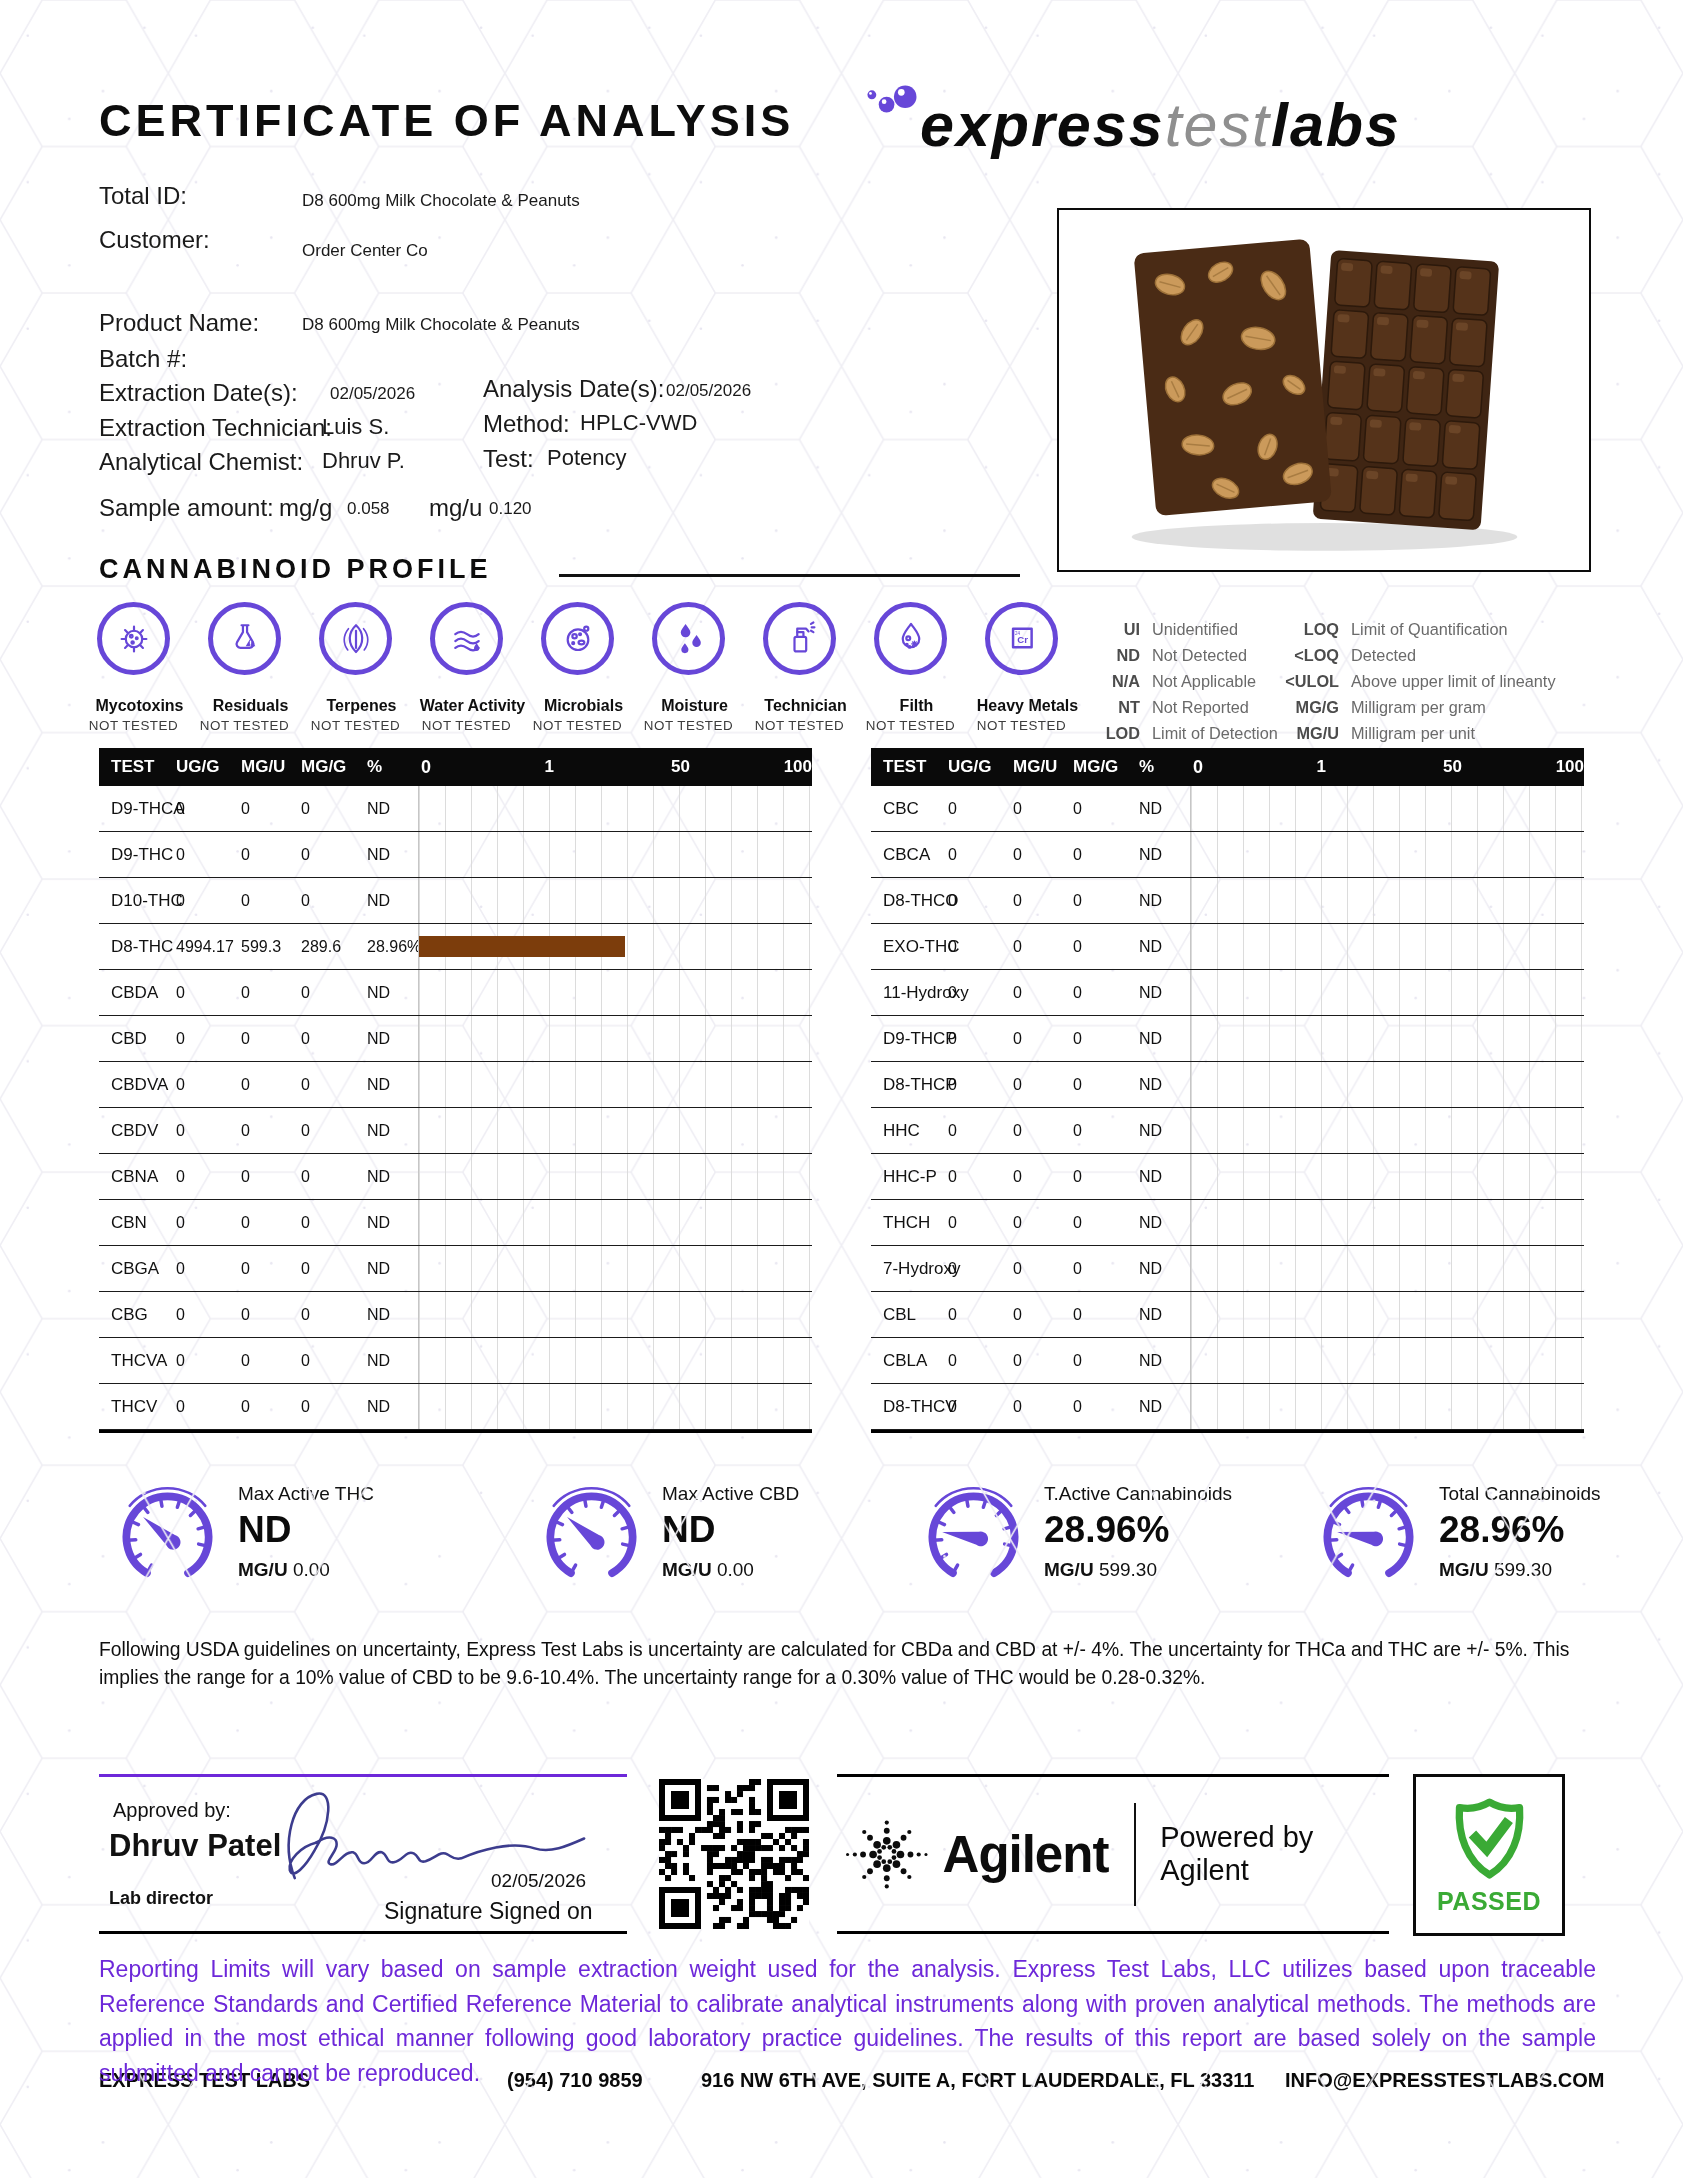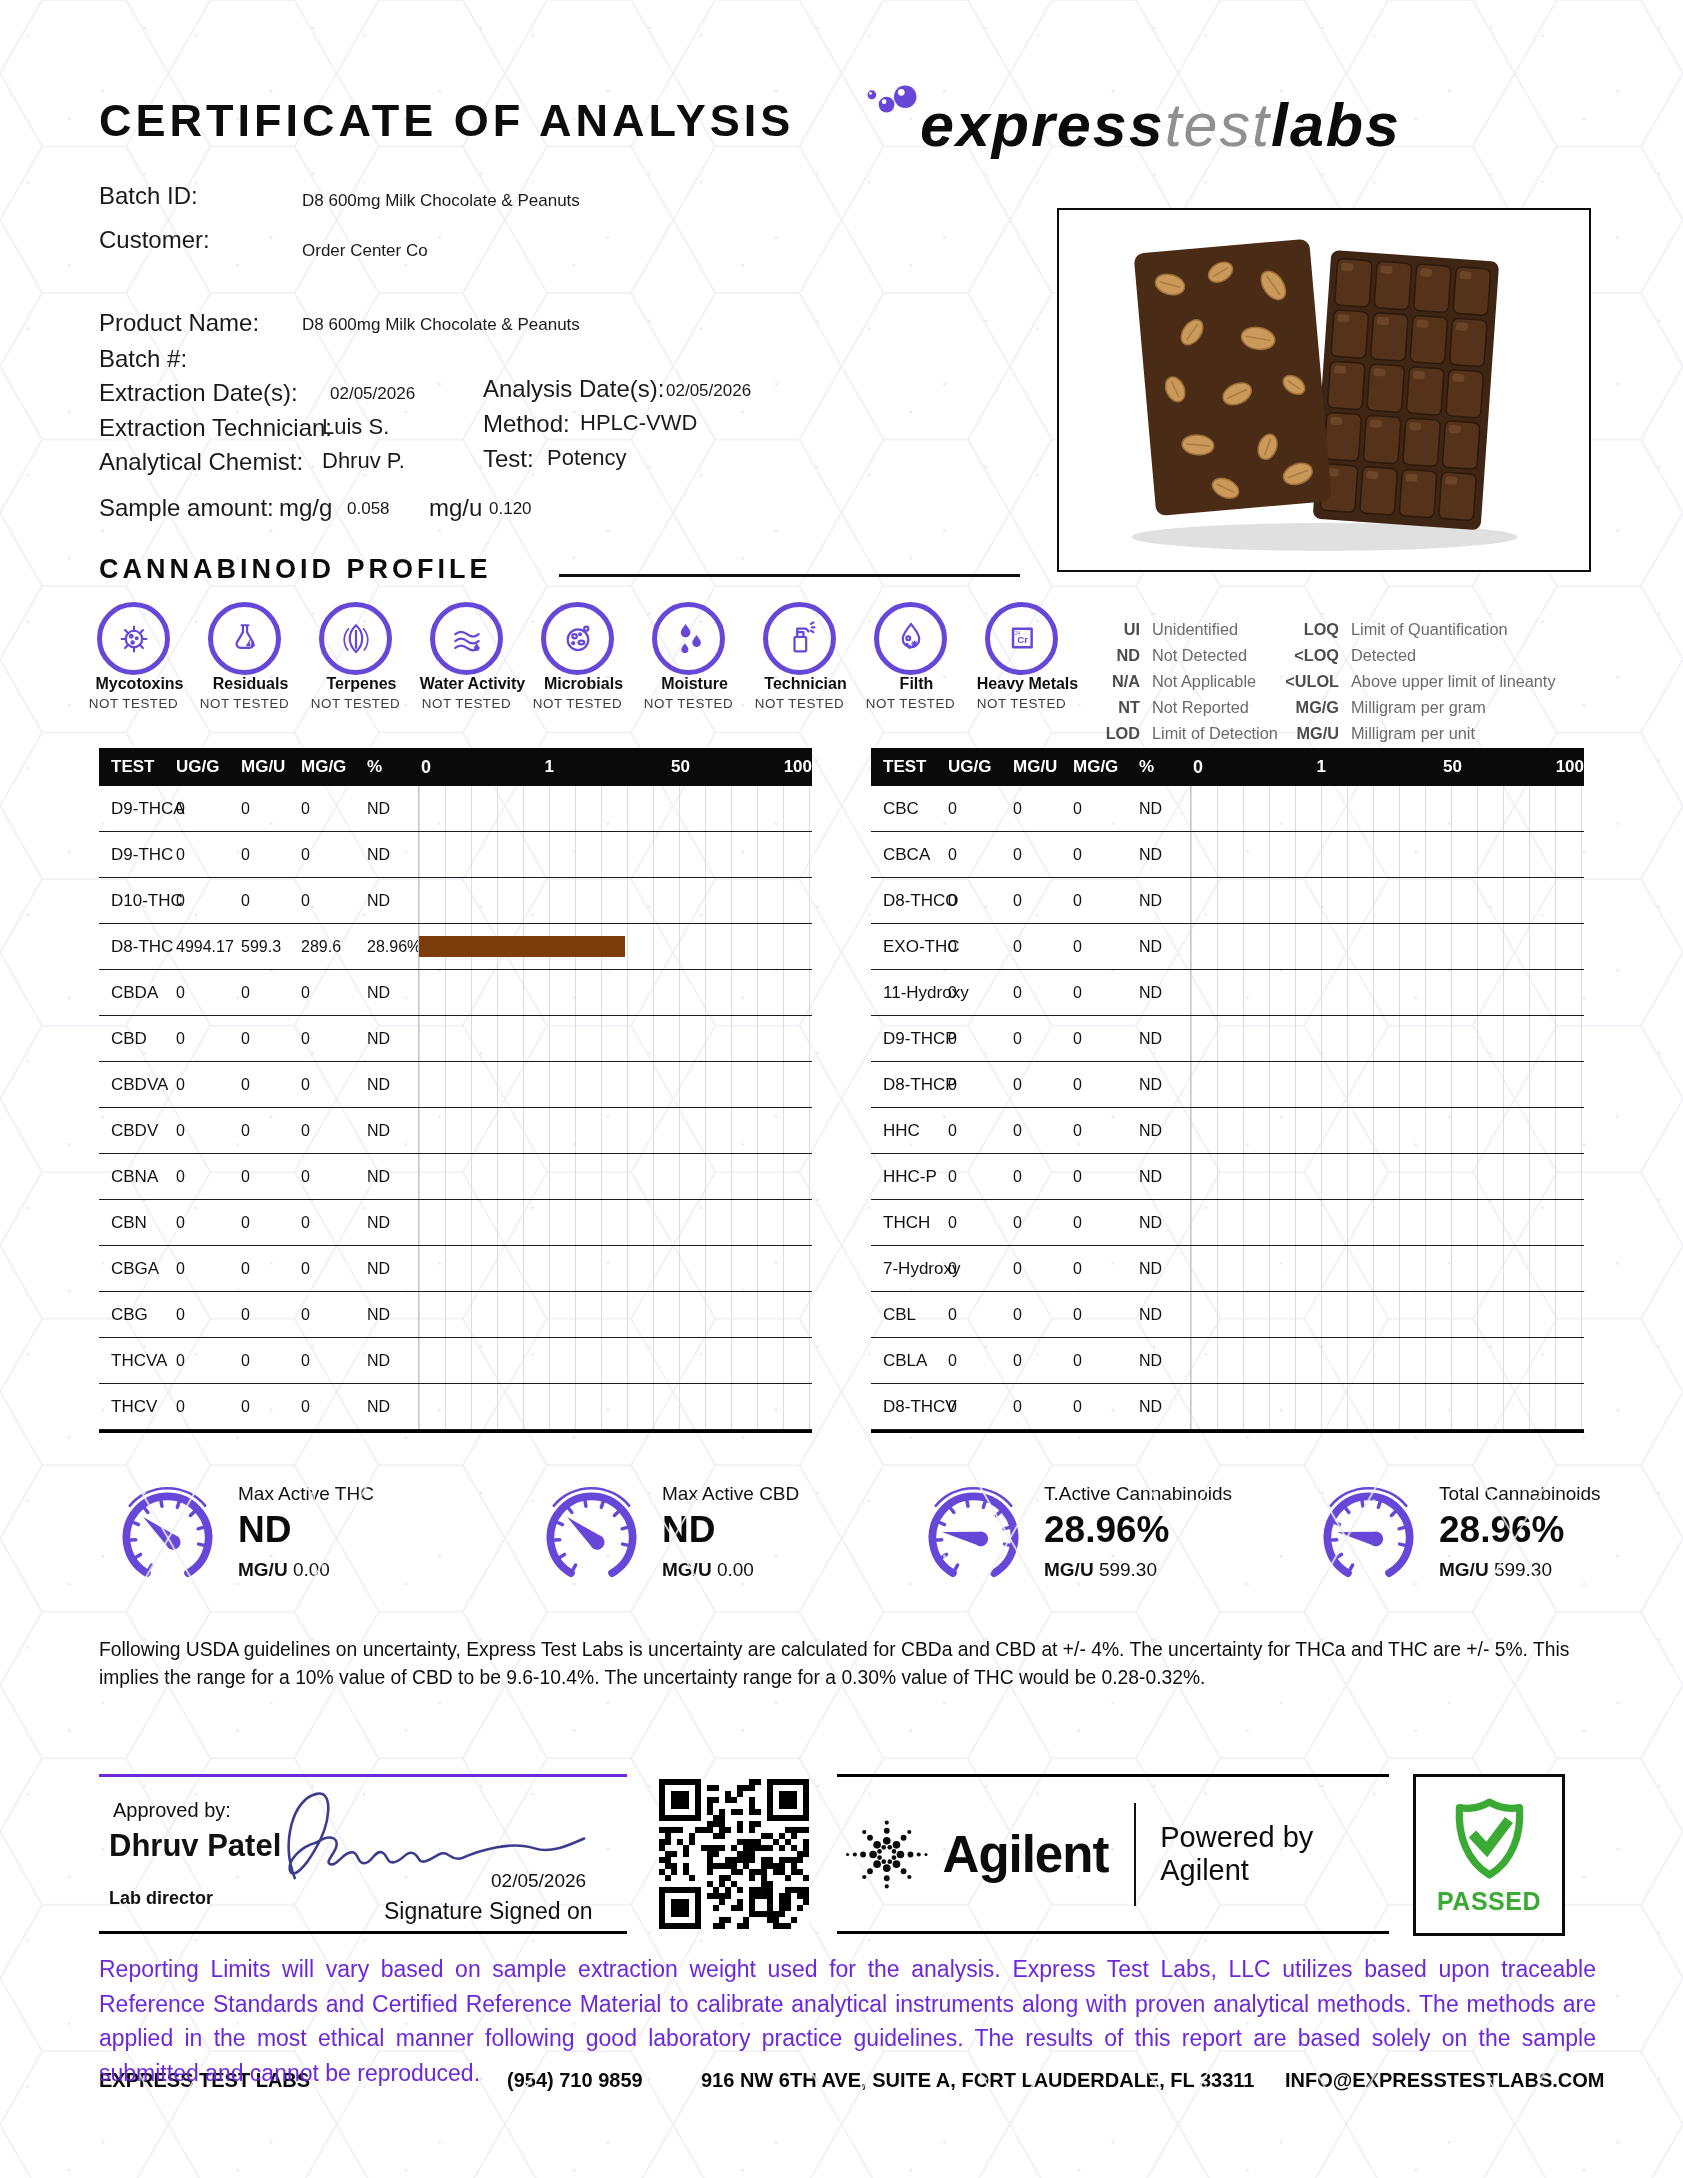--- a/index.html
+++ b/index.html
@@ -27,21 +27,21 @@
                background:#fff;border:2px solid #0c0c0c;display:flex;align-items:center;justify-content:center;}
 
   .section-title{position:absolute;left:99px;top:554px;font-size:27px;font-weight:800;letter-spacing:4px;color:#0d0d0d;}
   .section-line{position:absolute;left:559px;top:574px;width:461px;height:3px;background:#111;}
 
   
   .badges{position:absolute;left:78px;top:602px;width:1000px;display:flex;}
   .badge{width:111px;display:flex;flex-direction:column;align-items:center;}
   .badge-circle{width:63px;height:63px;border:5px solid var(--accent);border-radius:50%;
                 display:flex;align-items:center;justify-content:center;background:transparent;}
-  .badge-label{margin-top:0;font-size:16px;font-weight:700;color:#0f0f0f;white-space:nowrap;padding-left:12px;}
+  .badge-label{margin-top:22px;font-size:16px;font-weight:700;color:#0f0f0f;white-space:nowrap;padding-left:12px;}
   .badge-status{margin-top:3px;font-size:13.4px;color:#3c3c3c;letter-spacing:0.5px;white-space:nowrap;}
 
   
   .legend-col{position:absolute;top:616px;}
   .lg-row{display:flex;height:26px;align-items:center;font-size:16.3px;}
   .lg-abbr{font-weight:700;color:#4c4c4c;text-align:right;}
   #lg1 .lg-abbr{width:53px;}
   #lg2 .lg-abbr{width:99px;}
   .lg-desc{color:#6a6a6a;margin-left:12px;white-space:nowrap;}
 
@@ -131,21 +131,21 @@
     <svg class="bub" width="55" height="53" viewBox="0 0 56 54">
       <circle cx="9" cy="12" r="4.5" fill="#6747d8"></circle>
         <circle cx="7.6" cy="10.6" r="1.4" fill="#fff"></circle>
       <circle cx="24" cy="22" r="8" fill="#6747d8"></circle>
         <circle cx="21.5" cy="19" r="2.4" fill="#fff"></circle>
       <circle cx="43" cy="14" r="11.5" fill="#6747d8"></circle>
         <circle cx="39" cy="9.5" r="3.4" fill="#fff"></circle>
     </svg><span class="lg1">express</span><span class="lg2">test</span><span class="lg3">labs</span>
   </div>
 
-  <span class="lbl big" style="left:99px;top:182px">Batch ID:</span>
+  <span class="lbl big" style="left:99px;top:182px">Total ID:</span>
   <span class="val" style="left:302px;top:191px">D8 600mg Milk Chocolate &amp; Peanuts</span>
 
   <span class="lbl big" style="left:99px;top:226px">Customer:</span>
   <span class="val" style="left:302px;top:241px">Order Center Co</span>
 
   <span class="lbl" style="left:99px;top:309px">Product Name:</span>
   <span class="val" style="left:302px;top:315px">D8 600mg Milk Chocolate &amp; Peanuts</span>
 
   <span class="lbl" style="left:99px;top:345px">Batch #:</span>
   <span class="val" style="left:302px;top:349px"></span>

